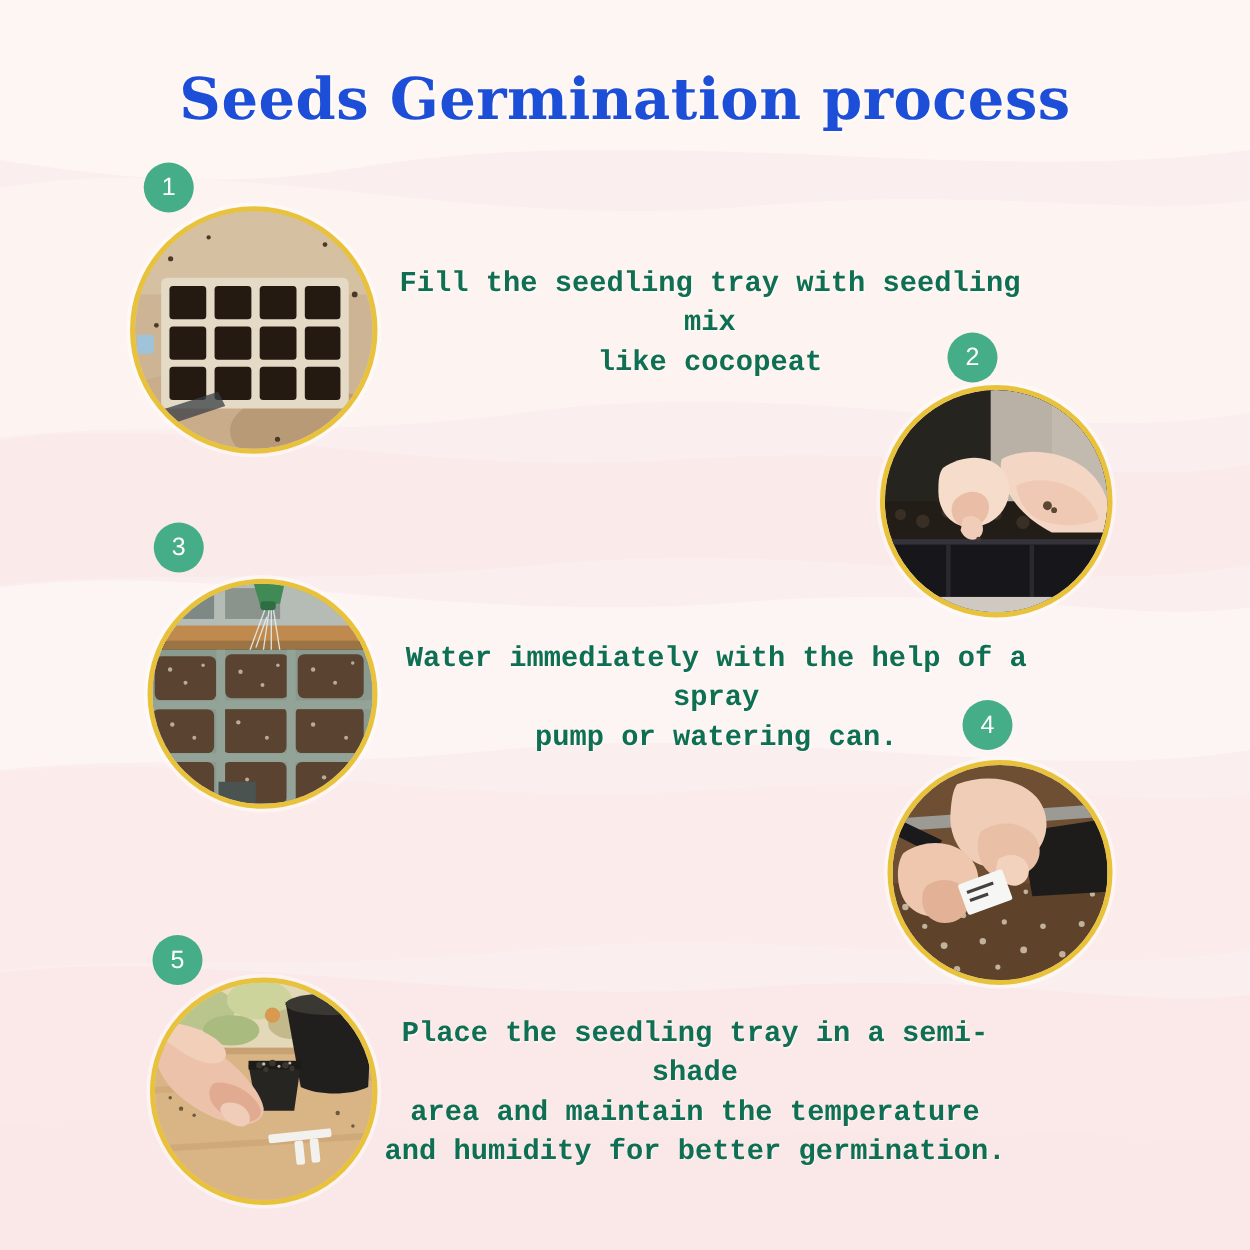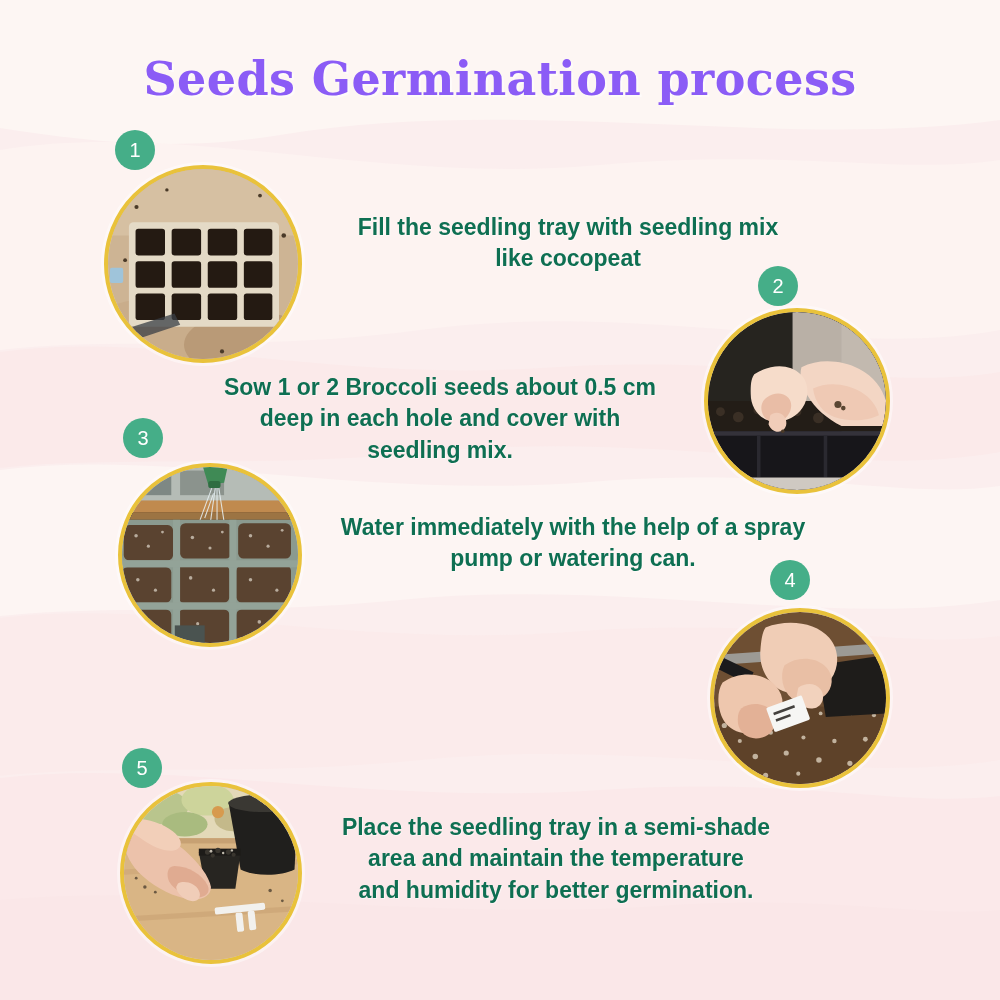--- a/index.html
+++ b/index.html
@@ -23,21 +23,21 @@
   
   .title {
     position: absolute;
     left: 0;
     top: 52px;
     width: 1000px;
     text-align: center;
     font-size: 46px;
     font-weight: bold;
     letter-spacing: 0.4px;
-    color: #8b5cf6;
+    color: #1d4ed8;
     text-shadow: 2px 2px 0 rgba(255,255,255,0.55);
     font-family: "DejaVu Serif", "Liberation Serif", serif;
   }
 
   
   .photo {
     position: absolute;
     border-radius: 50%;
     border: 4px solid #e9c23b;
     box-sizing: border-box;
@@ -65,21 +65,21 @@
   }
 
   
   .step-text {
     position: absolute;
     text-align: center;
     color: #0e6f52;
     font-weight: bold;
     font-size: 23px;
     line-height: 1.36;
-    font-family: Liberation Sans, sans-serif;
+    font-family: Liberation Mono, monospace;
     text-shadow: 1px 1px 0 rgba(255,255,255,0.5);
     white-space: pre-line;
   }
 
   
   #photo-1 { left: 104px; top: 165px; width: 198px; height: 198px; }
   #badge-1 { left: 115px; top: 130px; }
   #text-1  { left: 308px; top: 212px; width: 520px; }
 
   #photo-2 { left: 704px; top: 308px; width: 186px; height: 186px; }
@@ -206,23 +206,20 @@
         <path d="M70,116 C74,112 82,112 86,118 C90,124 88,132 82,134 C76,136 70,132 68,126 Z" fill="#f1cdb9"></path>
         <circle cx="146" cy="104" r="4" fill="#5a4632"></circle>
         <circle cx="152" cy="108" r="2.6" fill="#5a4632"></circle>
         <circle cx="84" cy="134" r="2" fill="#4b3a28"></circle>
       </g>
     </svg>
   </div>
   <div class="badge" id="badge-2">
     <span>2</span>
   </div>
-  <div class="step-text" id="text-2">Sow 1 or 2 Broccoli seeds about 0.5 cm
-deep in each hole and cover with
-seedling mix.</div>
 
   <div class="photo" id="photo-3">
     <svg viewBox="0 0 200 200">
       <defs>
           <clipPath id="clip3">
             <circle cx="100" cy="100" r="100"></circle>
           </clipPath>
         </defs>
       <g clip-path="url(#clip3)">
         <rect x="0" y="0" width="200" height="200" fill="#9aa3a0"></rect>

